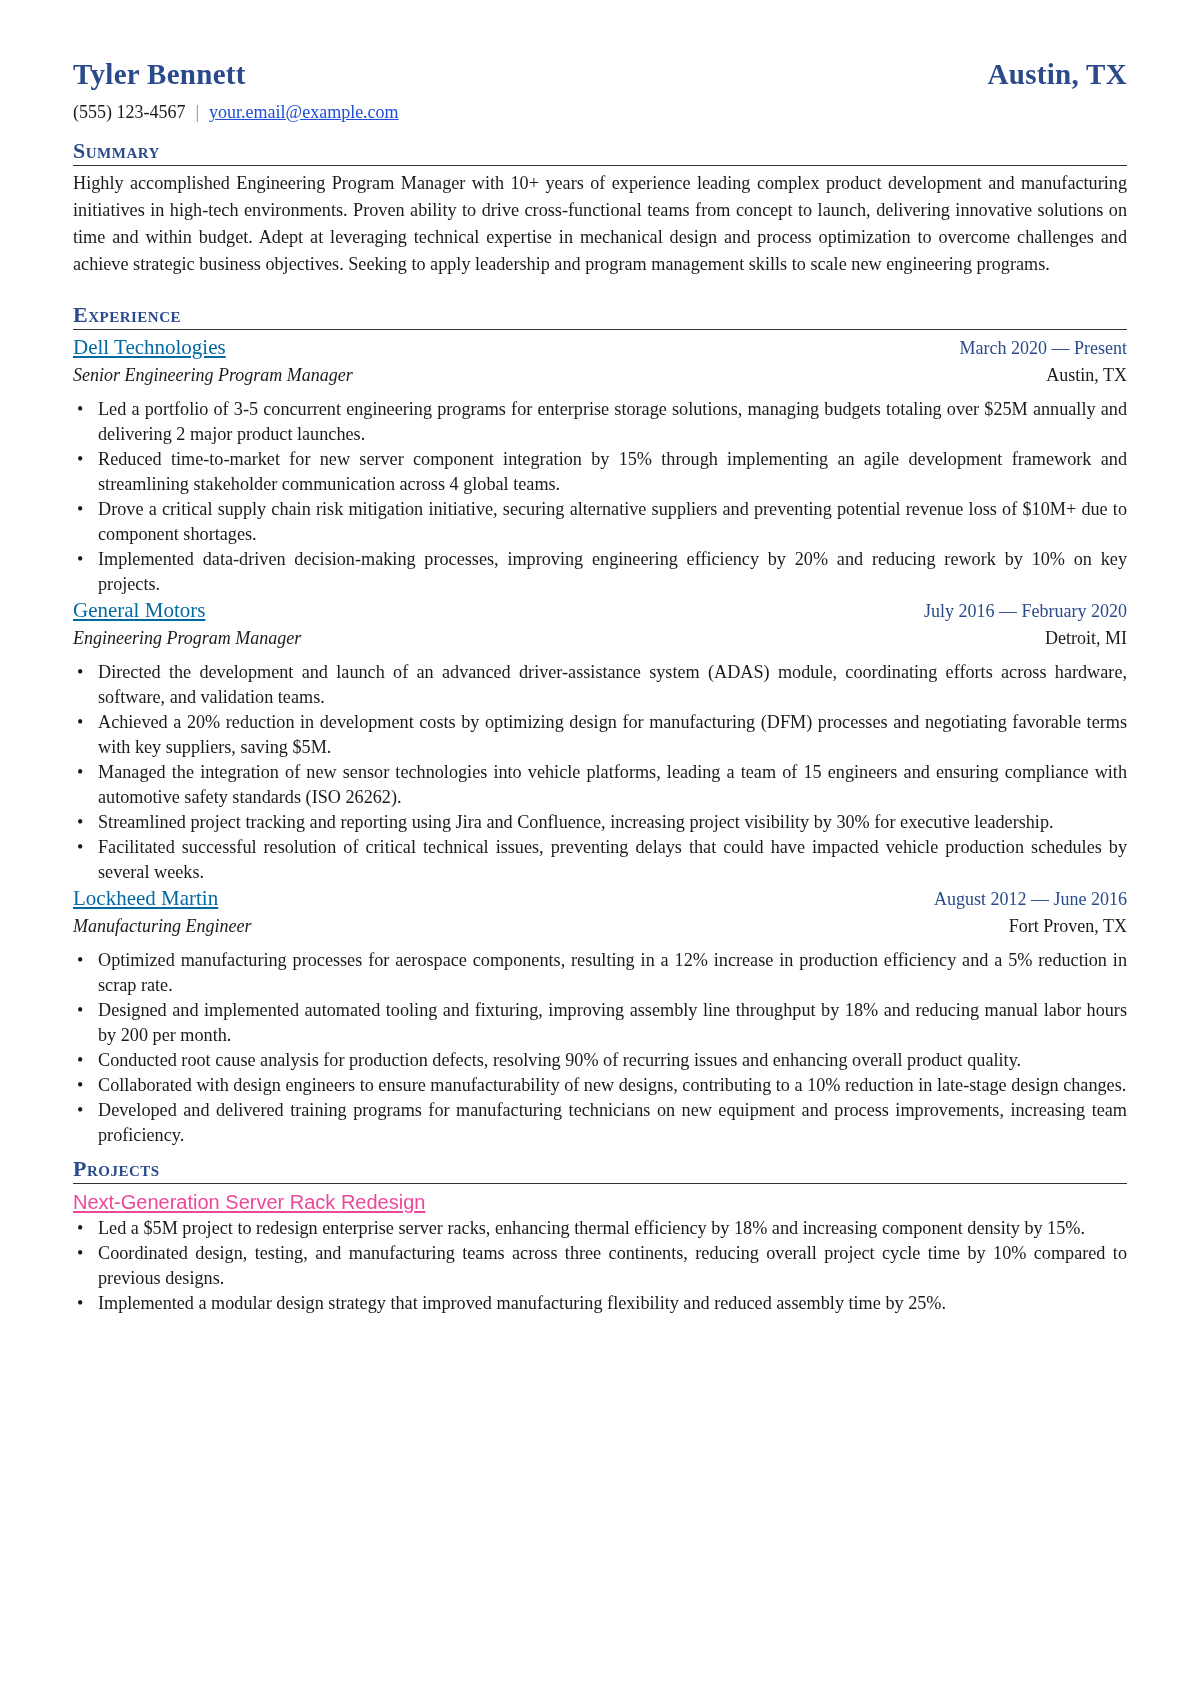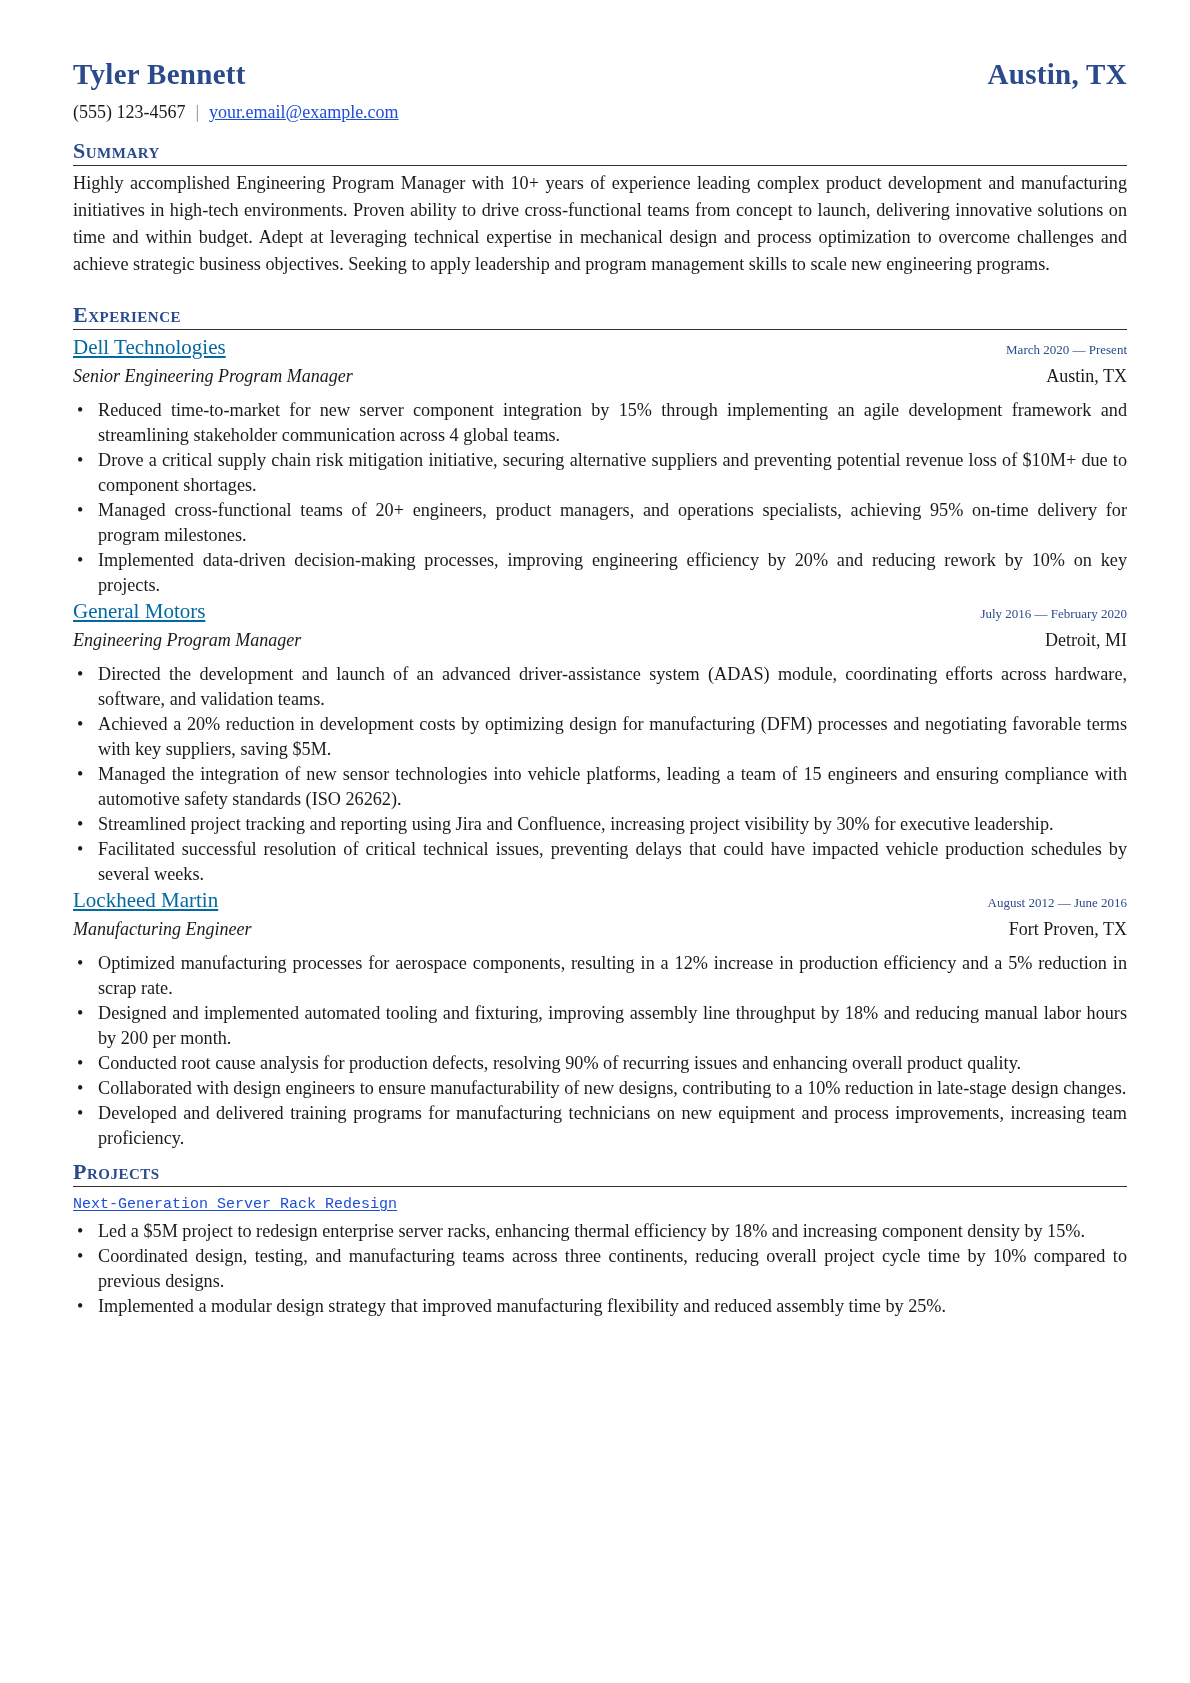--- a/index.html
+++ b/index.html
@@ -83,21 +83,21 @@
   }
   .company {
     font-family: "Liberation Serif", serif;
     font-size: 21px;
     color: #0369a1;
     text-decoration: underline;
     text-underline-offset: 2px;
   }
   .dates {
     font-family: "Liberation Serif", serif;
-    font-size: 13px;
+    font-size: 18px;
     color: #2a4a8c;
   }
   .role {
     font-family: "Liberation Serif", serif;
     font-style: italic;
     font-size: 18px;
   }
   .entry-loc {
     font-family: "Liberation Serif", serif;
     font-size: 18px;
@@ -124,23 +124,23 @@
     margin-bottom: 0px;
   }
   ul.bullets li::before {
     content: "\2022";
     position: absolute;
     left: 4px;
     top: 0;
     font-size: 18px;
   }
   .project-title {
-    font-family: Liberation Mono, monospace;
-    font-size: 15px;
-    color: #1d4ed8;
+    font-family: Liberation Sans, sans-serif;
+    font-size: 20px;
+    color: #ec4899;
     text-decoration: underline;
     text-underline-offset: 2px;
     line-height: 28px;
     display: block;
   }
   .entry { margin-bottom: 0; }
 </style>
 </head>
 <body>
 
@@ -162,23 +162,23 @@
   <div class="entry">
     <div class="entry-head">
       <a href="#" class="company">Dell Technologies</a>
       <span class="dates">March 2020 — Present</span>
     </div>
     <div class="sub-head">
       <span class="role">Senior Engineering Program Manager</span>
       <span class="entry-loc">Austin, TX</span>
     </div>
     <ul class="bullets">
+      <li>Led a portfolio of 3-5 concurrent engineering programs for enterprise storage solutions, managing budgets totaling over $25M annually and delivering 2 major product launches.</li>
       <li>Reduced time-to-market for new server component integration by 15% through implementing an agile development framework and streamlining stakeholder communication across 4 global teams.</li>
       <li>Drove a critical supply chain risk mitigation initiative, securing alternative suppliers and preventing potential revenue loss of $10M+ due to component shortages.</li>
-      <li>Managed cross-functional teams of 20+ engineers, product managers, and operations specialists, achieving 95% on-time delivery for program milestones.</li>
       <li>Implemented data-driven decision-making processes, improving engineering efficiency by 20% and reducing rework by 10% on key projects.</li>
     </ul>
   </div>
 
   <div class="entry">
     <div class="entry-head">
       <a href="#" class="company">General Motors</a>
       <span class="dates">July 2016 — February 2020</span>
     </div>
     <div class="sub-head">

